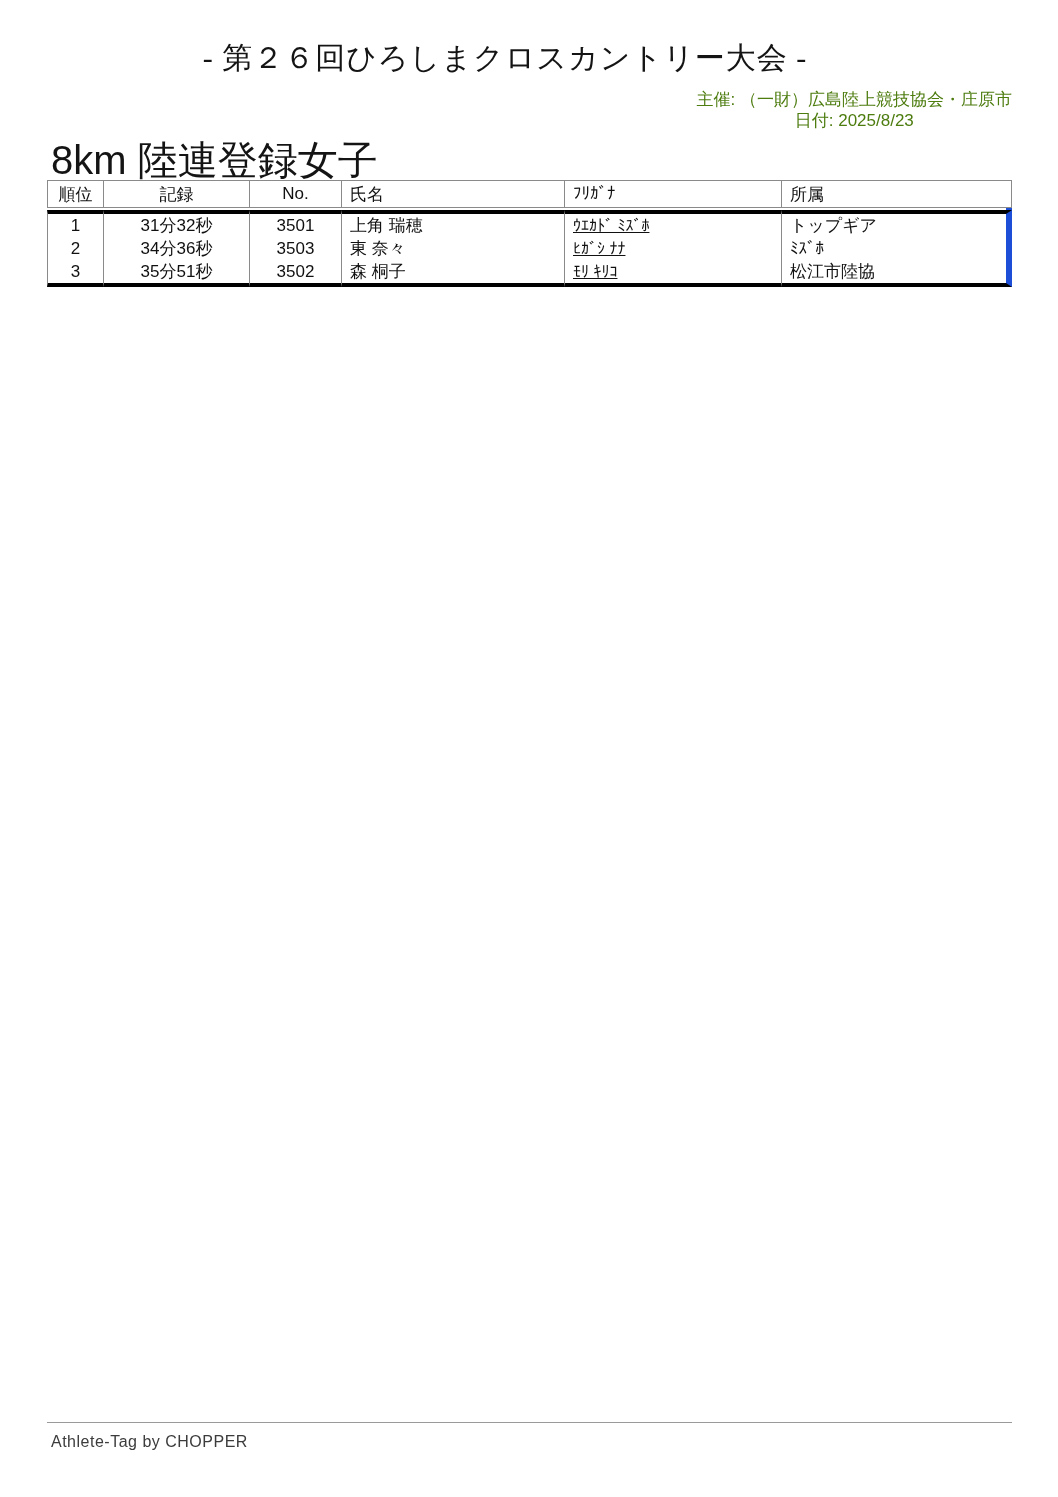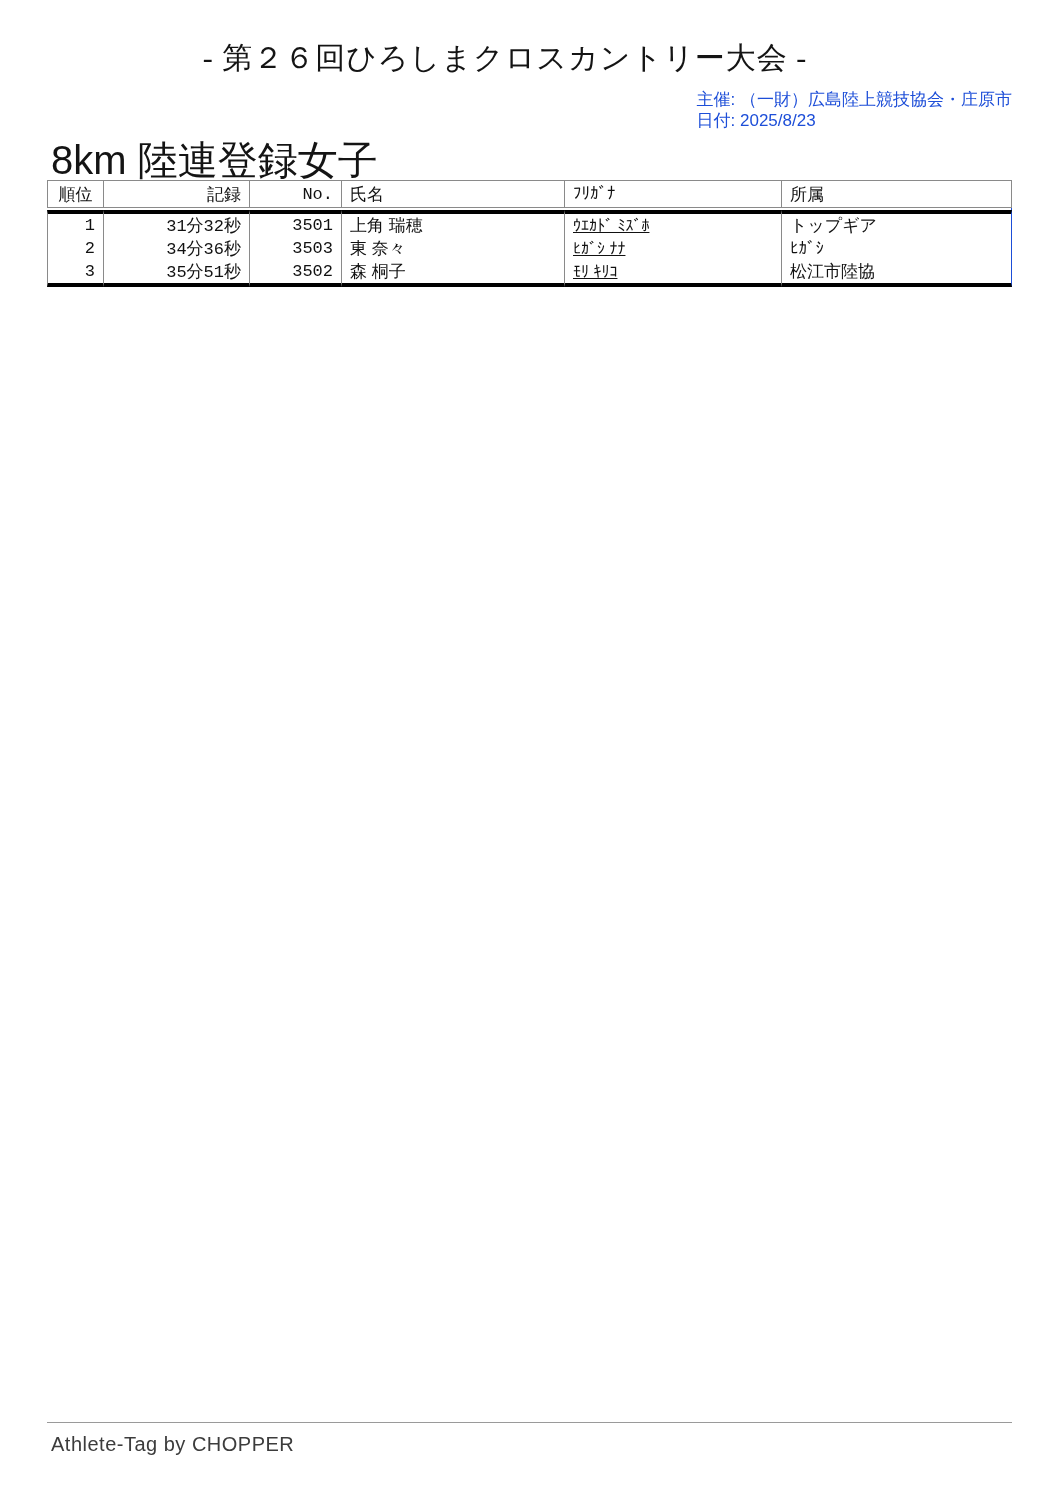--- a/index.html
+++ b/index.html
@@ -23,24 +23,24 @@
     letter-spacing: 1px;
     color: #141414;
     white-space: nowrap;
     font-family: Liberation Serif, serif;
   }
 
   .meta-block {
     position: absolute;
     top: 89px;
     right: 46px;
-    text-align: left;
+    text-align: center;
     font-size: 17px;
     line-height: 21px;
-    color: #1d4ed8;
+    color: #4d7c0f;
   }
 
   .section-title {
     position: absolute;
     top: 133px;
     left: 51px;
     font-size: 40px;
     color: #141414;
     white-space: nowrap;
   }
@@ -78,41 +78,41 @@
   }
 
   table.results tbody td {
     height: 23px;
     padding: 0 8px;
     border-left: 1px solid #8a8a8a;
     vertical-align: middle;
     white-space: nowrap;
     overflow: hidden;
   }
-  table.results tbody td:last-child { border-right: 1px solid #1d4ed8; }
+  table.results tbody td:last-child { border-right: 6px solid #1d4ed8; }
   table.results tbody tr.data-row-first td { border-top: 4px solid #000000; }
   table.results tbody tr.data-row-last td { border-bottom: 4px solid #000000; }
 
   .ac { text-align: center; }
-  .ar { text-align: right; font-family: Liberation Mono, monospace; }
+  .ar { text-align: center; }
   .al { text-align: left; }
   .kana-cell { font-size: 16px; text-decoration: underline; }
 
   .footer-divider {
     position: absolute;
     top: 1422px;
     left: 47px;
     width: 965px;
     border-top: 1px solid #9a9a9a;
   }
   .footer-credit {
     position: absolute;
     top: 1433px;
     left: 51px;
-    font-size: 20px;
+    font-size: 16px;
     letter-spacing: 0.5px;
     color: #3c3c3c;
   }
 </style>
 </head>
 <body>
 
 <div class="page-title">- 第２６回ひろしまクロスカントリー大会 -</div>
 
 <div class="meta-block">
@@ -152,21 +152,21 @@
       <td class="al">上角 瑞穂</td>
       <td class="al kana-cell">ｳｴｶﾄﾞ ﾐｽﾞﾎ</td>
       <td class="al">トップギア</td>
     </tr>
     <tr>
       <td class="ar">2</td>
       <td class="ar">34分36秒</td>
       <td class="ar">3503</td>
       <td class="al">東 奈々</td>
       <td class="al kana-cell">ﾋｶﾞｼ ﾅﾅ</td>
-      <td class="al">ﾋｶﾞｼ</td>
+      <td class="al">ﾐｽﾞﾎ</td>
     </tr>
     <tr class="data-row-last">
       <td class="ar">3</td>
       <td class="ar">35分51秒</td>
       <td class="ar">3502</td>
       <td class="al">森 桐子</td>
       <td class="al kana-cell">ﾓﾘ ｷﾘｺ</td>
       <td class="al">松江市陸協</td>
     </tr>
   </tbody>

